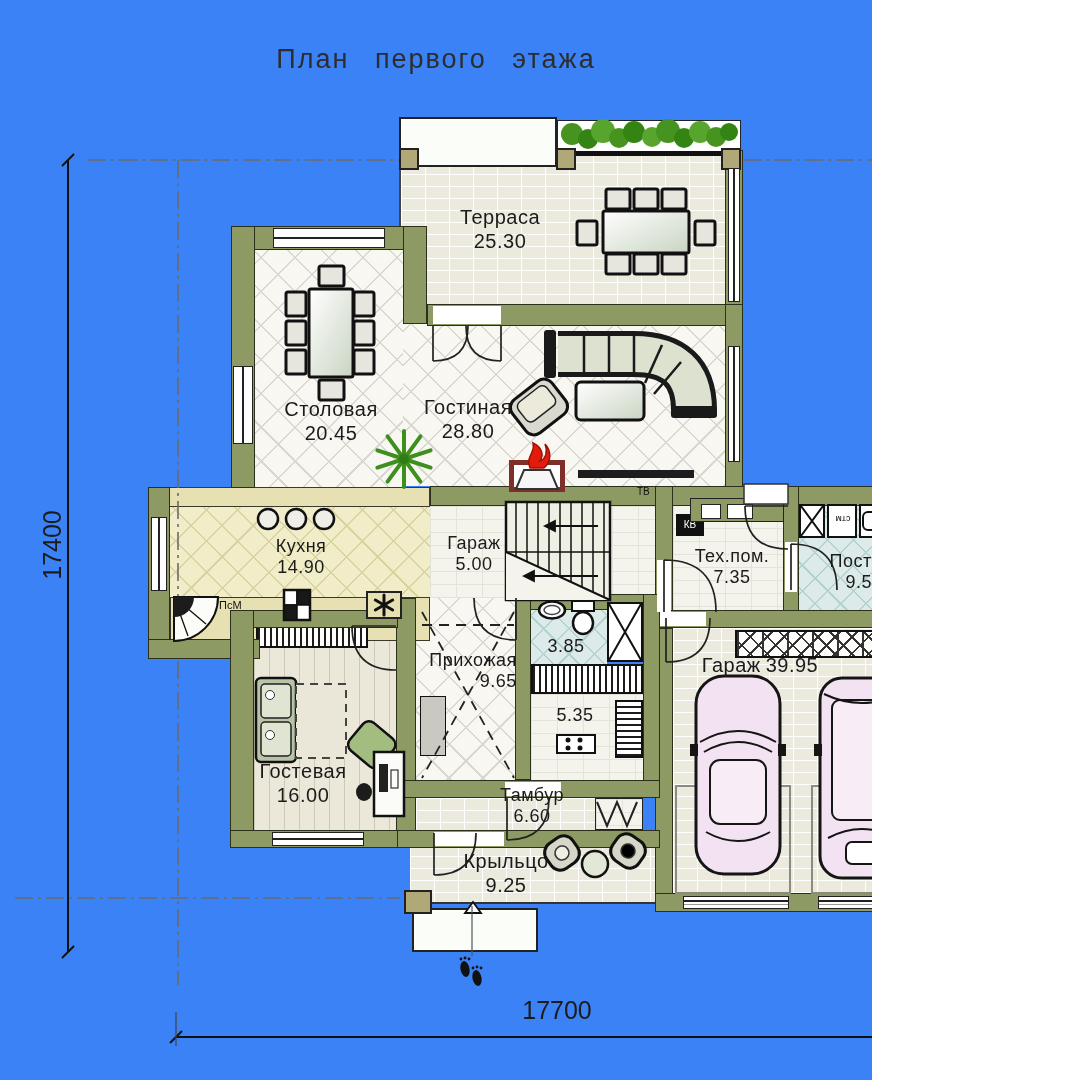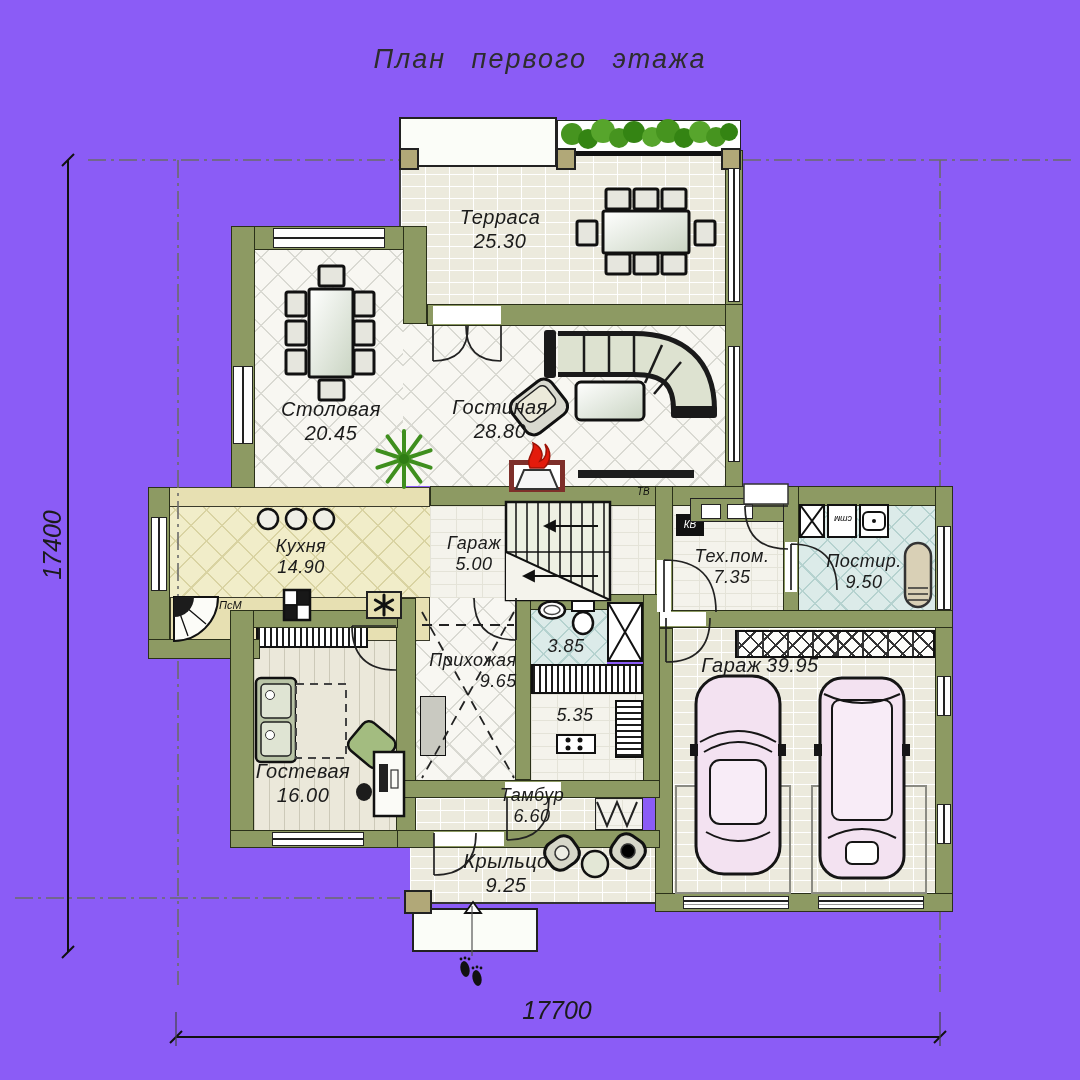--- a/index.html
+++ b/index.html
@@ -1,17 +1,17 @@
 <!DOCTYPE html>
 <html><head>
 <meta charset="utf-8">
 <style>
   html,body{margin:0;padding:0;background:#fff;}
-  #canvas{position:relative;width:1080px;height:1080px;background:#8b5cf6;overflow:hidden;
-          font-family:"Liberation Sans",sans-serif;font-style:italic;}
+  #canvas{position:relative;width:872px;height:1080px;background:#3b82f6;overflow:hidden;
+          font-family:"Liberation Sans",sans-serif;}
   .abs{position:absolute;box-sizing:border-box;}
   
   .wall{background:#8d9a63;border:1px solid #2a3019;z-index:12;}
   .pier{background:#b1a878;border:2px solid #222;z-index:13;}
   .win-h{background:#fff;border:1px solid #222;z-index:14;
          background-image:linear-gradient(to bottom,transparent 44%,#222 44%,#222 56%,transparent 56%);}
   .win-v{background:#fff;border:1px solid #222;z-index:14;
          background-image:linear-gradient(to right,transparent 44%,#222 44%,#222 56%,transparent 56%);}
   .open{background:#fff;z-index:14;}
   .gdoor{background:#fff;border:1px solid #222;z-index:14;
@@ -428,21 +428,21 @@
   </svg>
 
   <div class="rlabel" style="left:500px;top:206px;">
     <div class="rname">Терраса</div>
     <div class="rarea">25.30</div>
   </div>
   <div class="rlabel" style="left:331px;top:398px;">
     <div class="rname">Столовая</div>
     <div class="rarea">20.45</div>
   </div>
-  <div class="rlabel" style="left:468px;top:396px;margin-left:32px;">
+  <div class="rlabel" style="left:468px;top:396px;">
     <div class="rname">Гостиная</div>
     <div class="rarea">28.80</div>
   </div>
   <div class="rlabel small" style="left:301px;top:536px;">
     <div class="rname">Кухня</div>
     <div class="rarea">14.90</div>
   </div>
   <div class="rlabel small" style="left:474px;top:533px;">
     <div class="rname">Гараж</div>
     <div class="rarea">5.00</div>

